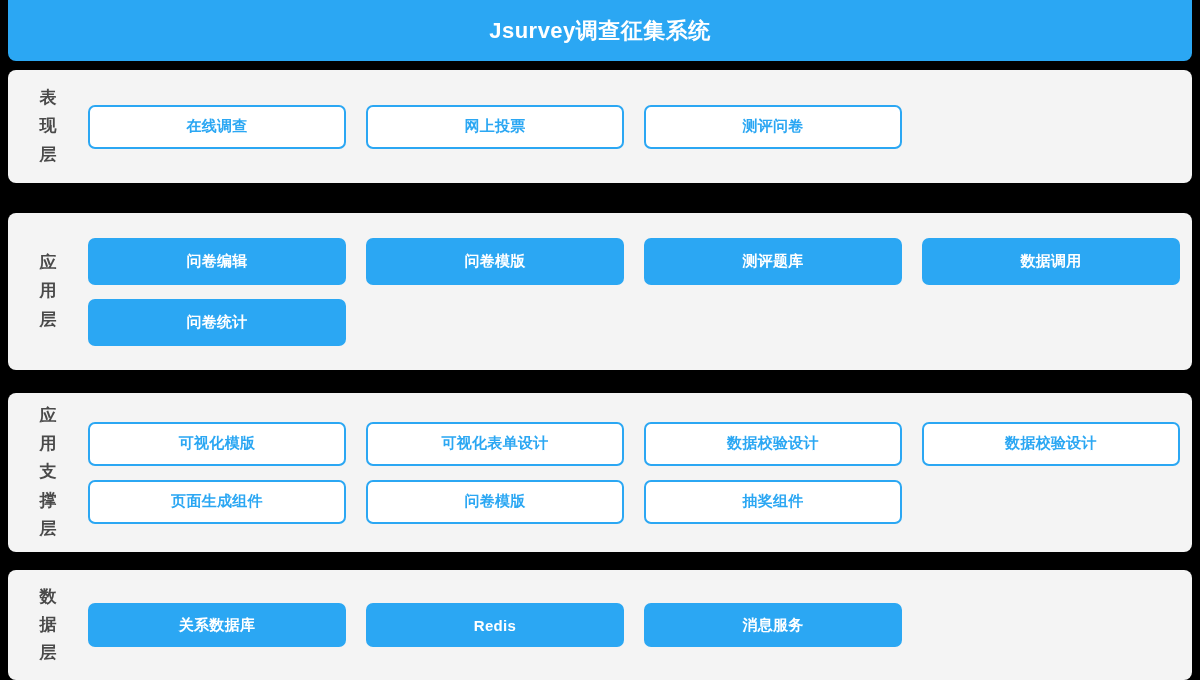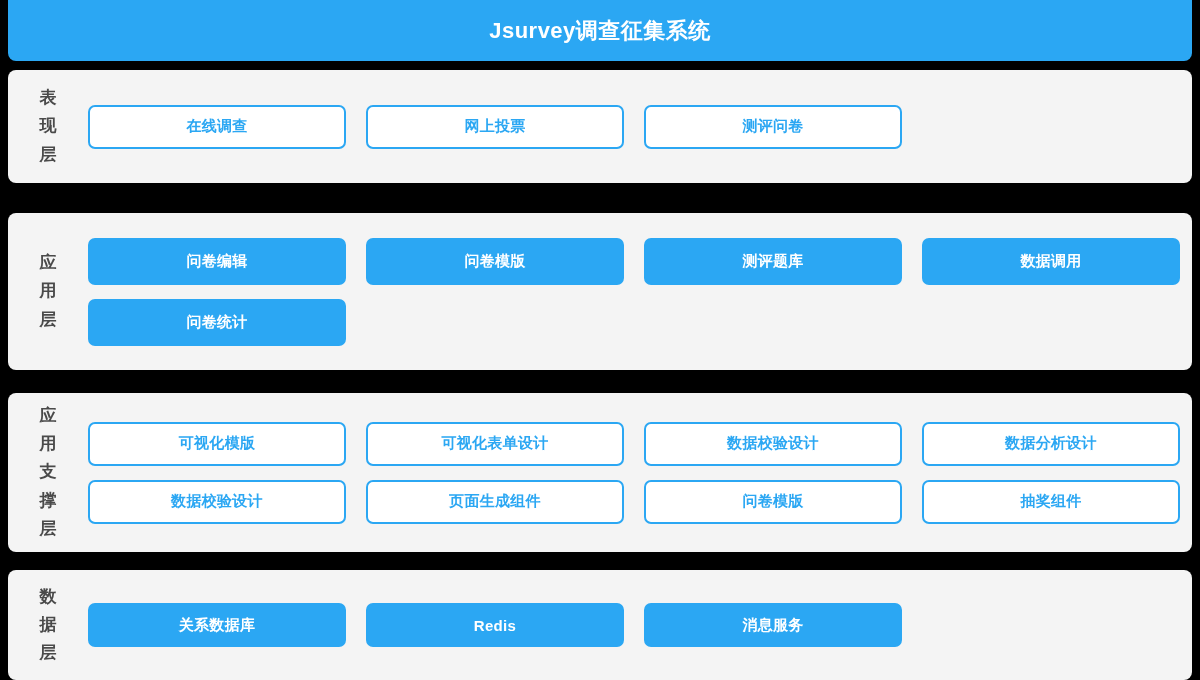--- a/index.html
+++ b/index.html
@@ -149,21 +149,20 @@
       <span>应</span>
       <span>用</span>
       <span>支</span>
       <span>撑</span>
       <span>层</span>
     </div>
     <div class="cards cols-4">
       <div class="card outline">可视化模版</div>
       <div class="card outline">可视化表单设计</div>
       <div class="card outline">数据校验设计</div>
-      <div class="card outline">数据分析设计</div>
       <div class="card outline">数据校验设计</div>
       <div class="card outline">页面生成组件</div>
       <div class="card outline">问卷模版</div>
       <div class="card outline">抽奖组件</div>
     </div>
   </div>
 
   <div class="layer layer-l4">
     <div class="layer-label">
       <span>数</span>

